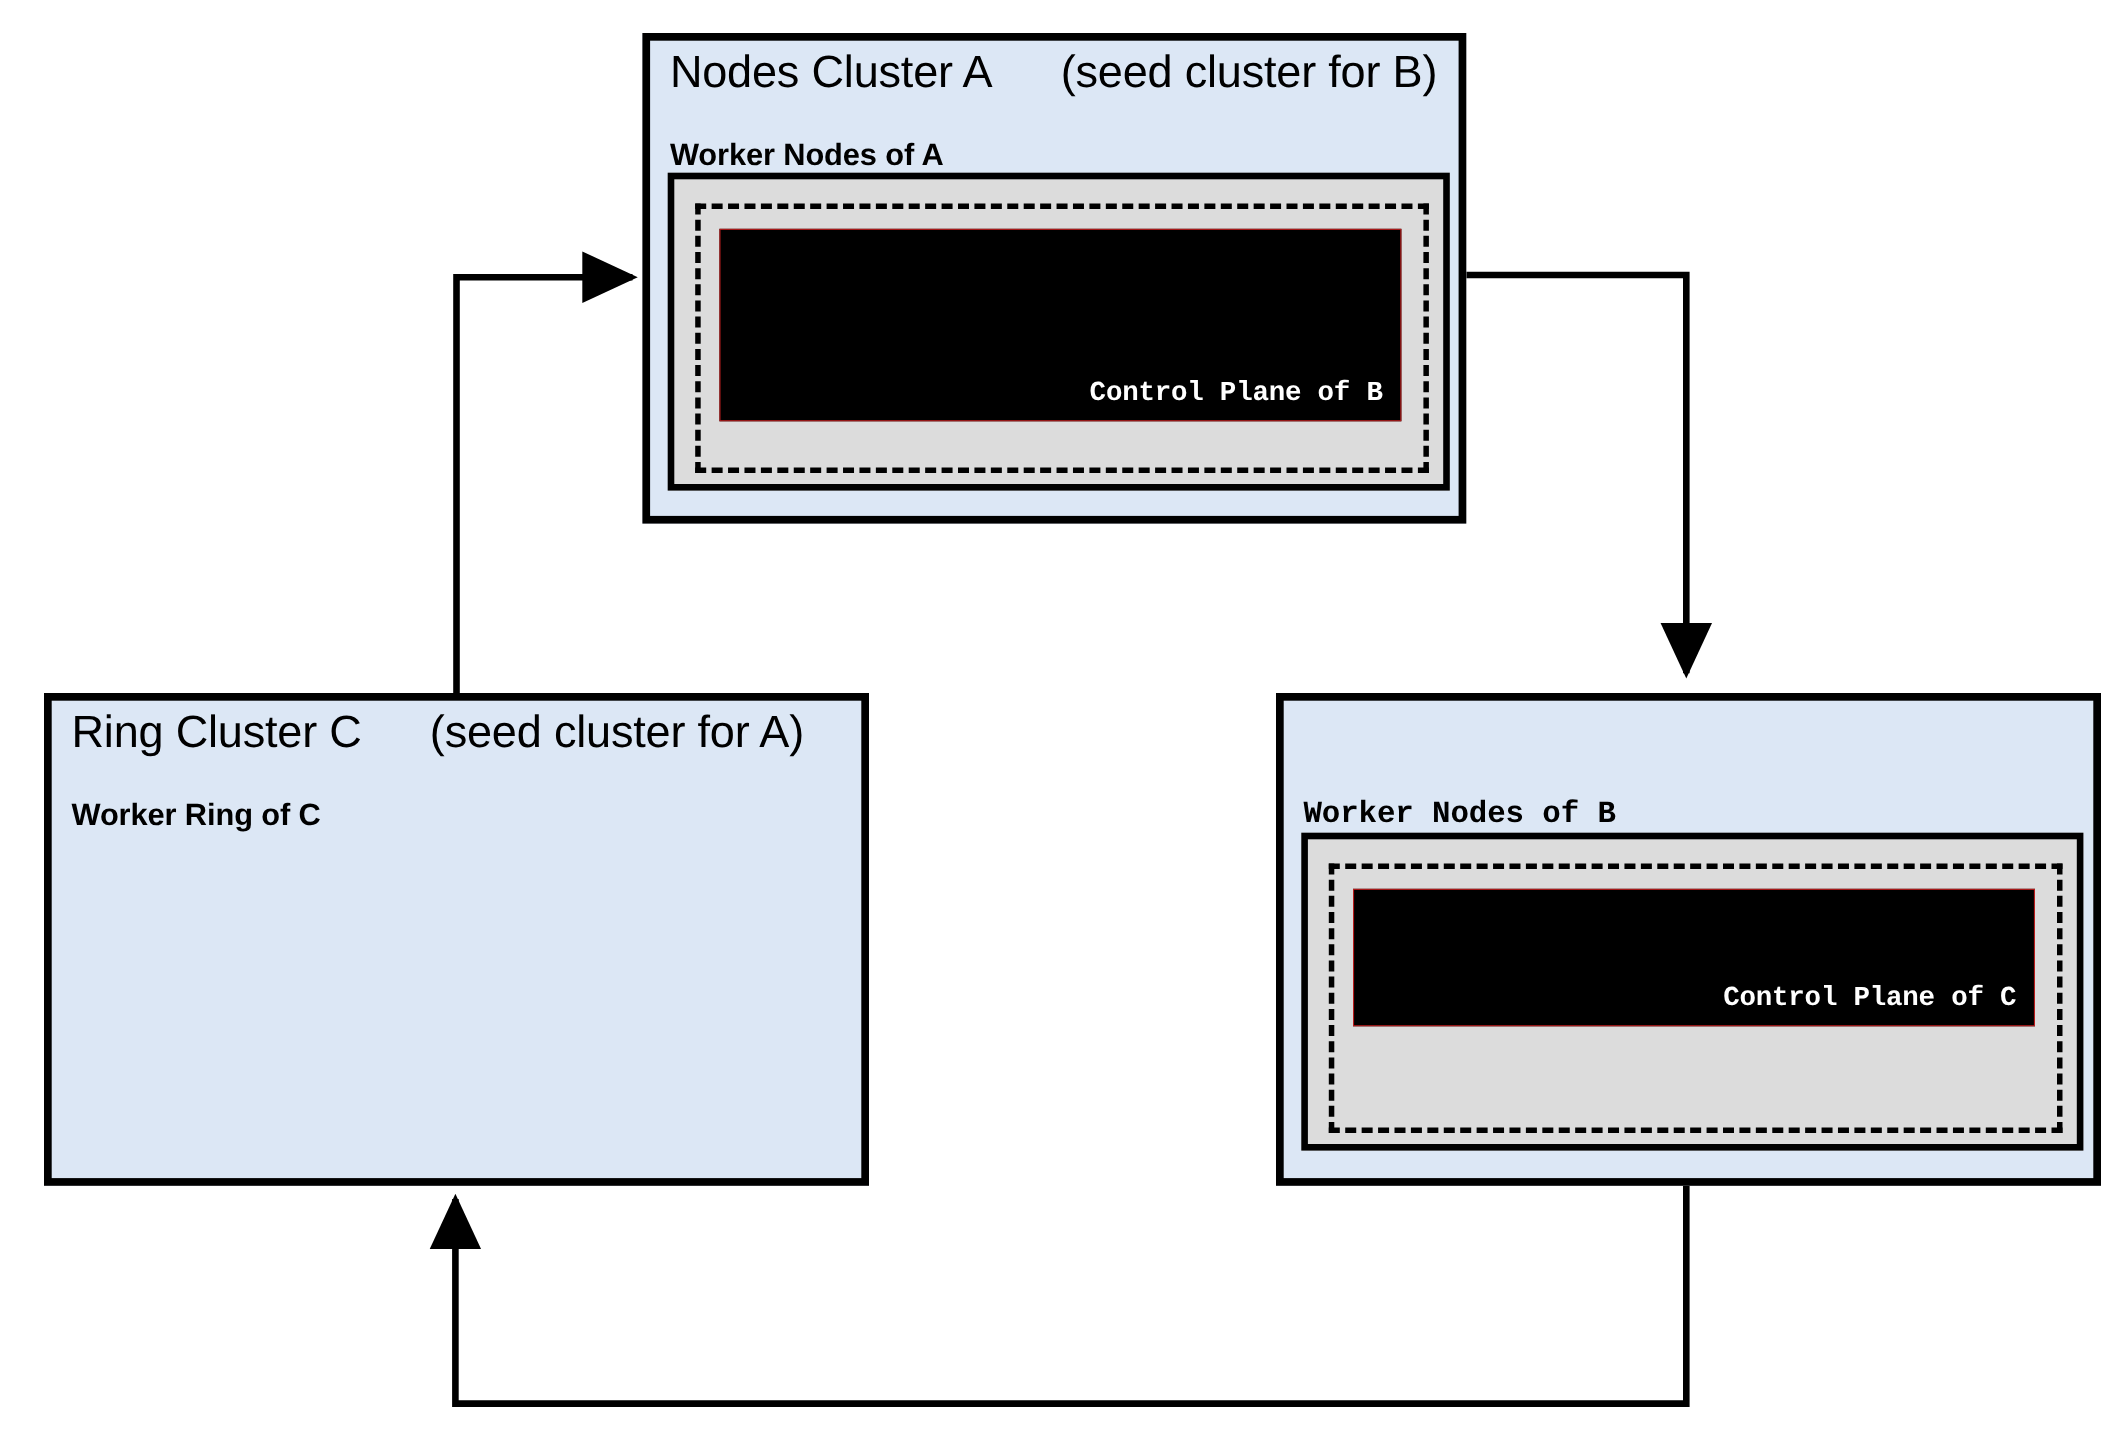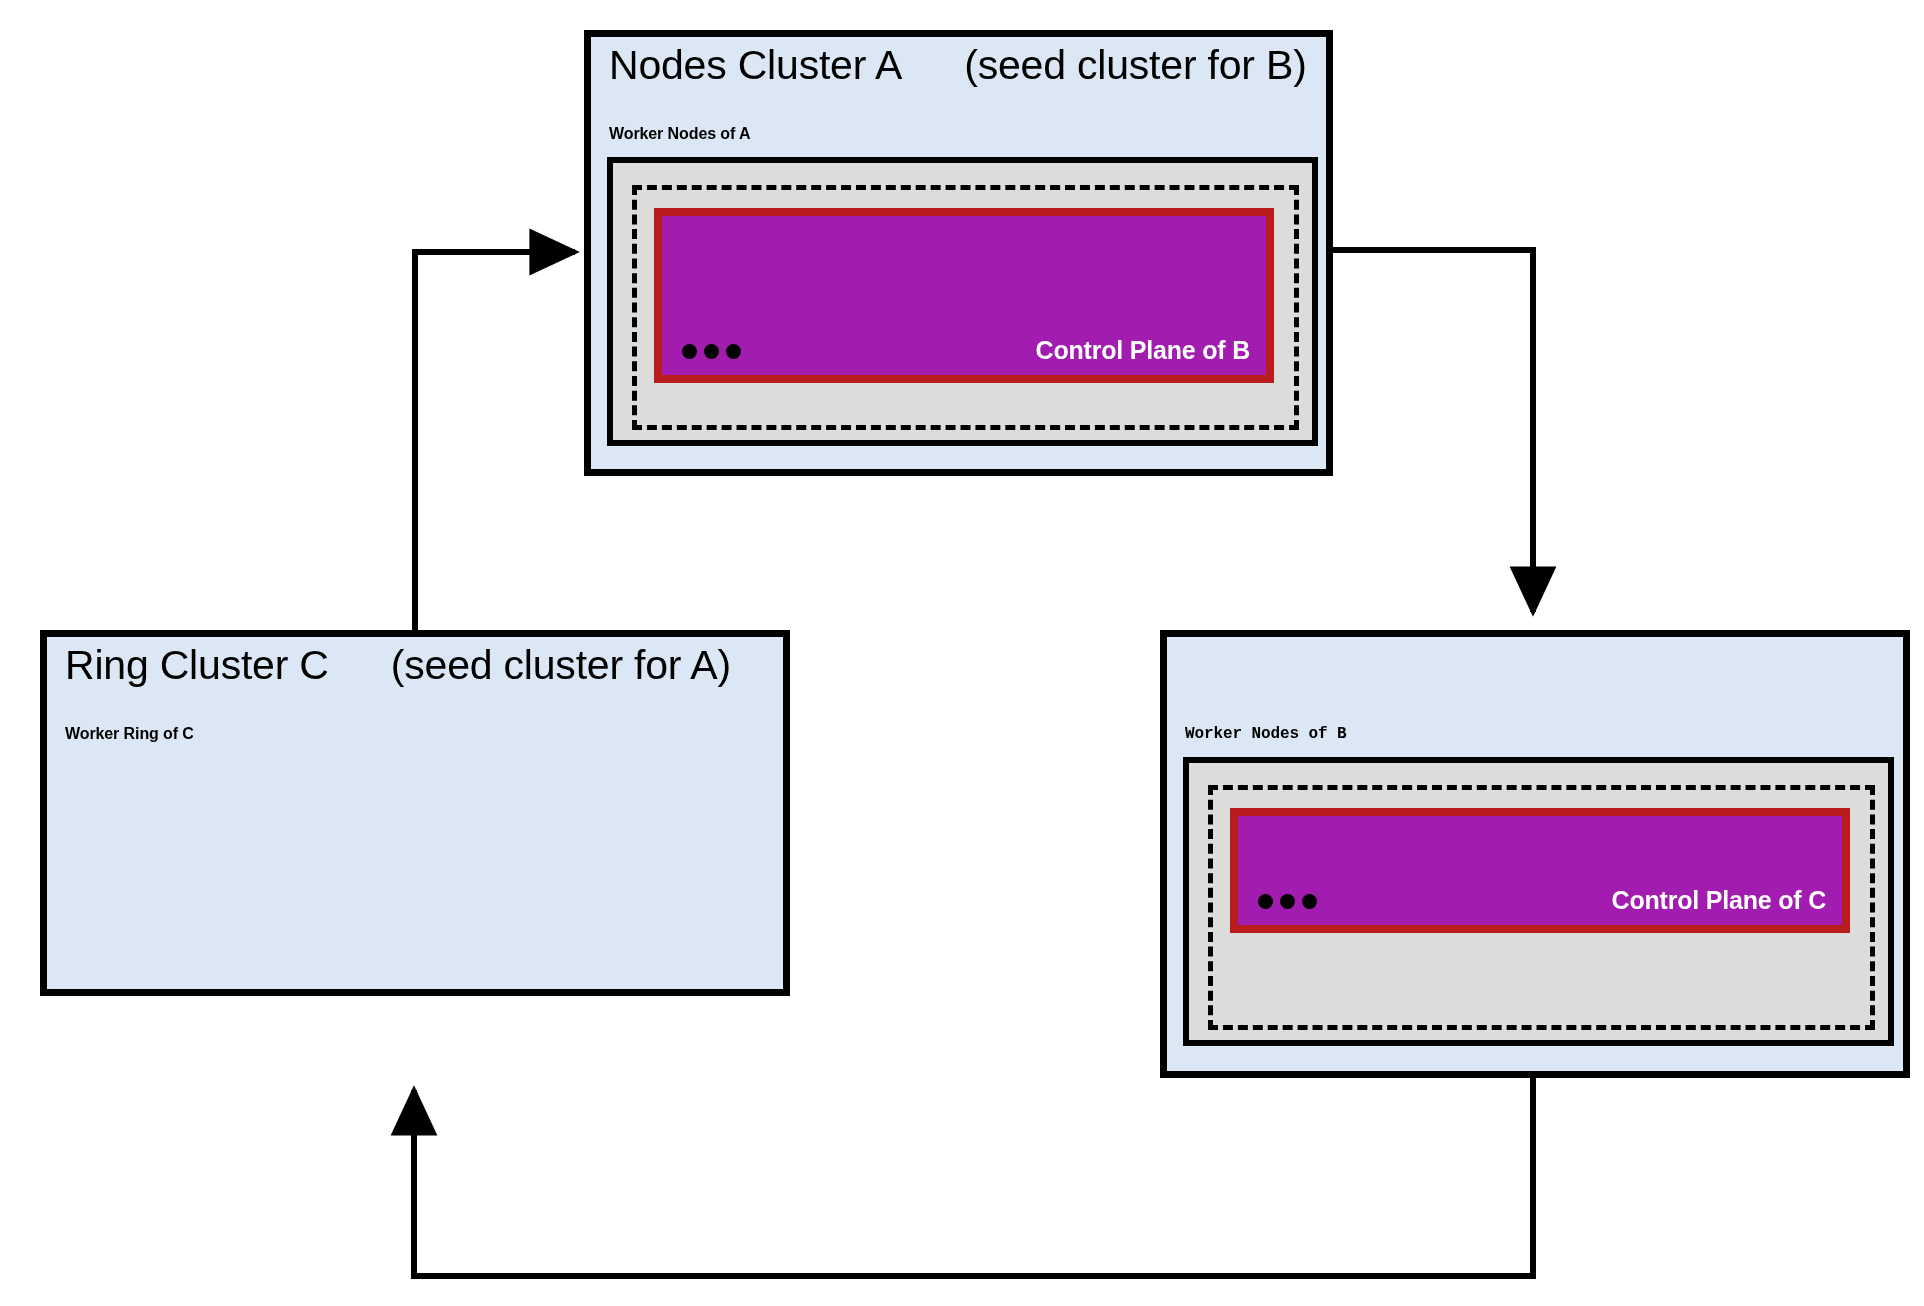--- a/index.html
+++ b/index.html
@@ -37,21 +37,21 @@
     white-space: nowrap;
     line-height: 1.12;
   }
   .cluster-title .seed {
     display: inline-block;
     margin-left: 62px;
   }
   .worker-label {
     position: absolute;
     left: 18px;
-    font-size: 16px;
+    font-size: 28px;
     font-weight: 700;
     color: #000000;
     white-space: nowrap;
     letter-spacing: -0.1px;
   }
 
   
   .worker-box {
     position: absolute;
     background: #dcdcdc;
@@ -61,23 +61,24 @@
   
   .dashed-box {
     position: absolute;
     border: 5px dashed #000000;
     box-sizing: border-box;
     background: transparent;
   }
   
   .control-plane {
     position: absolute;
-    background: #a21caf;
-    border: 8px solid #b91c1c;
+    background: #000000;
+    border: 1px solid #b91c1c;
     box-sizing: border-box;
+    font-family: Liberation Mono, monospace;
   }
   .cp-label {
     position: absolute;
     right: 16px;
     bottom: 10px;
     color: #ffffff;
     font-size: 25px;
     font-weight: 700;
     white-space: nowrap;
     letter-spacing: -0.2px;
@@ -145,21 +146,21 @@
               <i></i>
               <i></i>
           </div>
           <div class="cp-label">Control Plane of B</div>
         </div>
 
       </div>
     </div>
   </div>
 
-  <div class="ring-cluster" style="left:40px; top:630px; width:750px; height:366px;padding-left:36px;">
+  <div class="ring-cluster" style="left:40px; top:630px; width:750px; height:448px;padding-left:36px;">
 
     <div class="cluster-title">
       <span>Ring Cluster C</span><span class="seed">(seed cluster for A)</span>
     </div>
 
     <div class="worker-label" style="top:88px;">Worker Ring of C</div>
 
   </div>
 
   <div class="ring-cluster" style="left:1160px; top:630px; width:750px; height:448px;">

